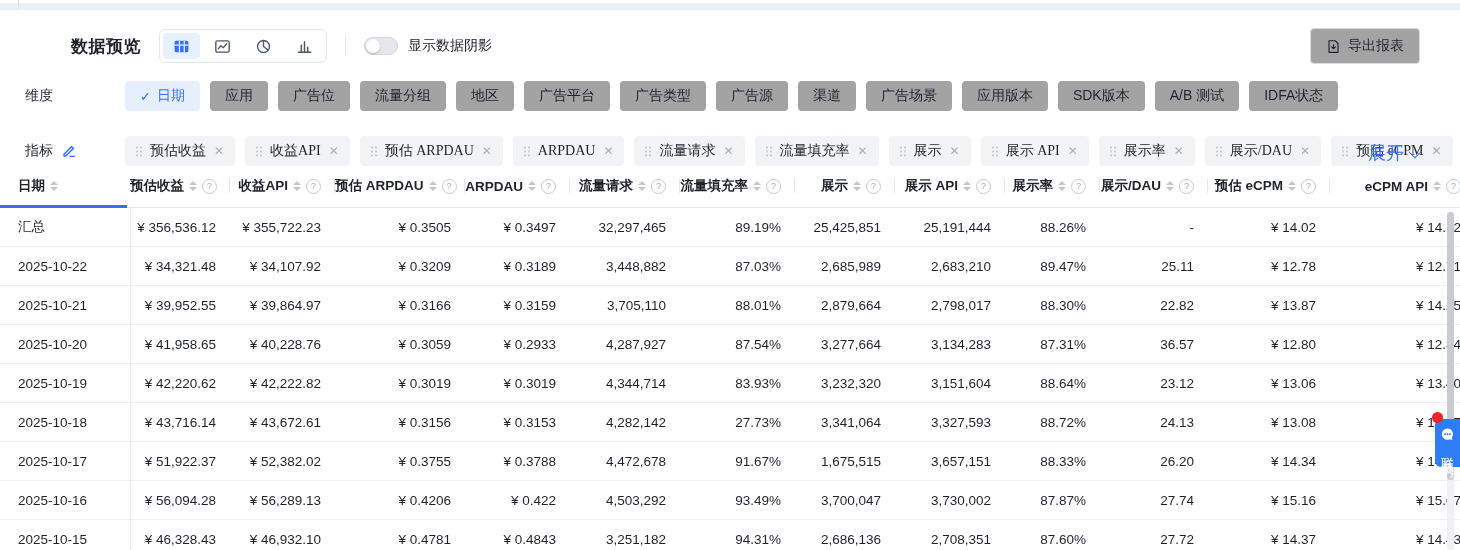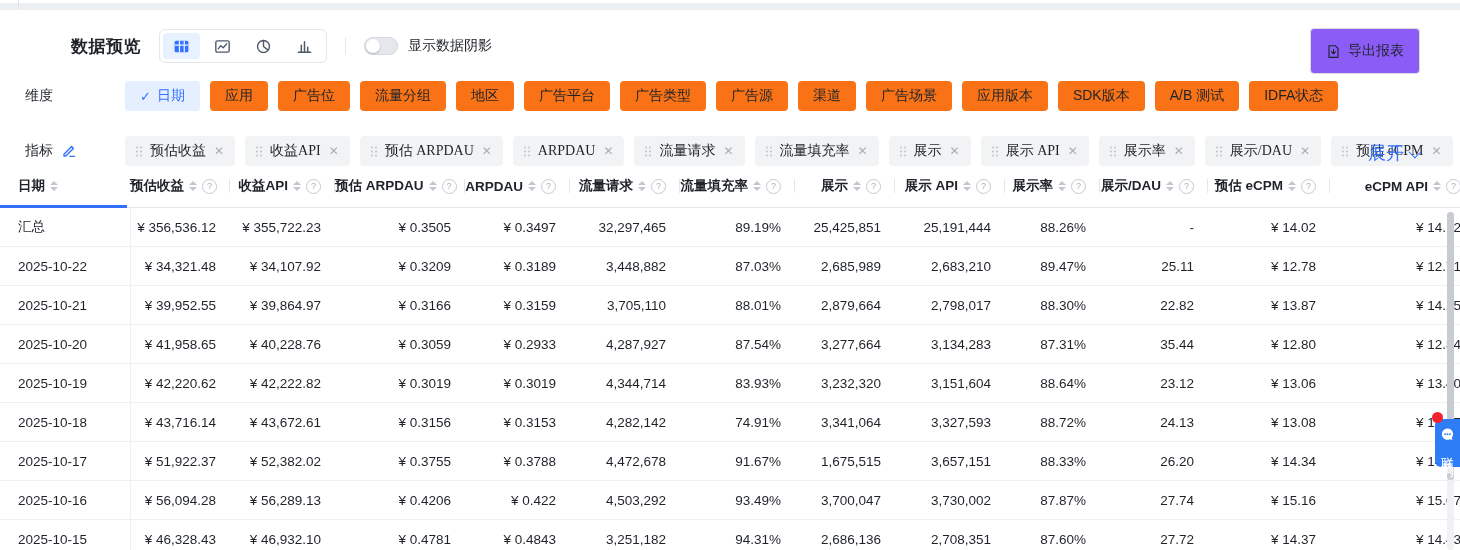--- a/index.html
+++ b/index.html
@@ -12,29 +12,29 @@
   .toolbar{position:absolute;top:28px;left:25px;right:40px;height:36px;display:flex;align-items:center;margin-left:46px;}
   .page-title{font-size:17px;font-weight:700;color:#1f2329;letter-spacing:.5px;}
   .view-switch{margin-left:18px;display:flex;align-items:center;gap:4px;border:1px solid #e5e6eb;border-radius:6px;padding:3px;background:#fff;}
   .view-btn{width:37px;height:26px;border-radius:4px;display:flex;align-items:center;justify-content:center;cursor:pointer;background:transparent;}
   .view-btn.active{background:#e8f1ff;}
   .view-btn svg{display:block;}
   .tb-divider{width:1px;height:18px;background:#e5e6eb;margin:0 18px;}
   .toggle{width:34px;height:18px;border-radius:9px;background:#e4e7ec;box-shadow:inset 0 0 0 1px #d6dae0;position:relative;cursor:pointer;flex:0 0 auto;}
   .toggle .knob{position:absolute;left:2px;top:2px;width:14px;height:14px;border-radius:50%;background:#fff;box-shadow:0 1px 2px rgba(31,35,41,.25);}
   .toggle-label{margin-left:10px;font-size:14px;color:#1f2329;}
-  .export-btn{position:absolute;right:0;top:0;height:46px;display:flex;align-items:center;gap:7px;
-    border:1px solid #d8dbe0;border-radius:4px;background:#8b5cf6;padding:0 15px;font-size:14px;color:#1f2329;cursor:pointer;}
+  .export-btn{position:absolute;right:0;top:0;height:36px;display:flex;align-items:center;gap:7px;
+    border:1px solid #d8dbe0;border-radius:4px;background:#a3a3a3;padding:0 15px;font-size:14px;color:#1f2329;cursor:pointer;}
 
   
   .filter-row{position:absolute;left:25px;right:40px;display:flex;align-items:center;gap:27px;}
   .dim-row{top:81px;}
   .row-label{width:73px;flex:0 0 auto;font-size:14px;color:#1f2329;display:flex;align-items:center;gap:8px;}
   .chips{display:flex;align-items:center;gap:10px;flex-wrap:nowrap;}
-  .chip{height:30px;display:flex;align-items:center;gap:6px;padding:0 15px;border-radius:4px;background:#f97316;
+  .chip{height:30px;display:flex;align-items:center;gap:6px;padding:0 15px;border-radius:4px;background:#a3a3a3;
     font-size:14px;color:#1f2329;cursor:pointer;white-space:nowrap;}
   .chip.selected{background:#e6efff;color:#3370ff;}
   .chip .check{font-size:13px;color:#3370ff;}
 
   
   .metric-row{top:136px;font-family:Liberation Serif, serif;}
   .edit-icon{cursor:pointer;display:inline-flex;}
   .tags{display:flex;align-items:center;gap:10px;flex-wrap:nowrap;}
   .tag{height:30px;display:flex;align-items:center;gap:7px;padding:0 10px;border-radius:4px;background:#f2f3f5;
     font-size:14px;color:#1f2329;white-space:nowrap;}
@@ -531,21 +531,21 @@
             <td class="col-date">2025-10-20</td>
             <td>¥ 41,958.65</td>
             <td>¥ 40,228.76</td>
             <td>¥ 0.3059</td>
             <td>¥ 0.2933</td>
             <td>4,287,927</td>
             <td>87.54%</td>
             <td>3,277,664</td>
             <td>3,134,283</td>
             <td>87.31%</td>
-            <td>35.44</td>
+            <td>36.57</td>
             <td>¥ 12.80</td>
             <td>¥ 12.84</td>
           </tr>
           <tr>
             <td class="col-date">2025-10-19</td>
             <td>¥ 42,220.62</td>
             <td>¥ 42,222.82</td>
             <td>¥ 0.3019</td>
             <td>¥ 0.3019</td>
             <td>4,344,714</td>
@@ -557,21 +557,21 @@
             <td>¥ 13.06</td>
             <td>¥ 13.40</td>
           </tr>
           <tr>
             <td class="col-date">2025-10-18</td>
             <td>¥ 43,716.14</td>
             <td>¥ 43,672.61</td>
             <td>¥ 0.3156</td>
             <td>¥ 0.3153</td>
             <td>4,282,142</td>
-            <td>74.91%</td>
+            <td>27.73%</td>
             <td>3,341,064</td>
             <td>3,327,593</td>
             <td>88.72%</td>
             <td>24.13</td>
             <td>¥ 13.08</td>
             <td>¥ 13.17</td>
           </tr>
           <tr>
             <td class="col-date">2025-10-17</td>
             <td>¥ 51,922.37</td>

